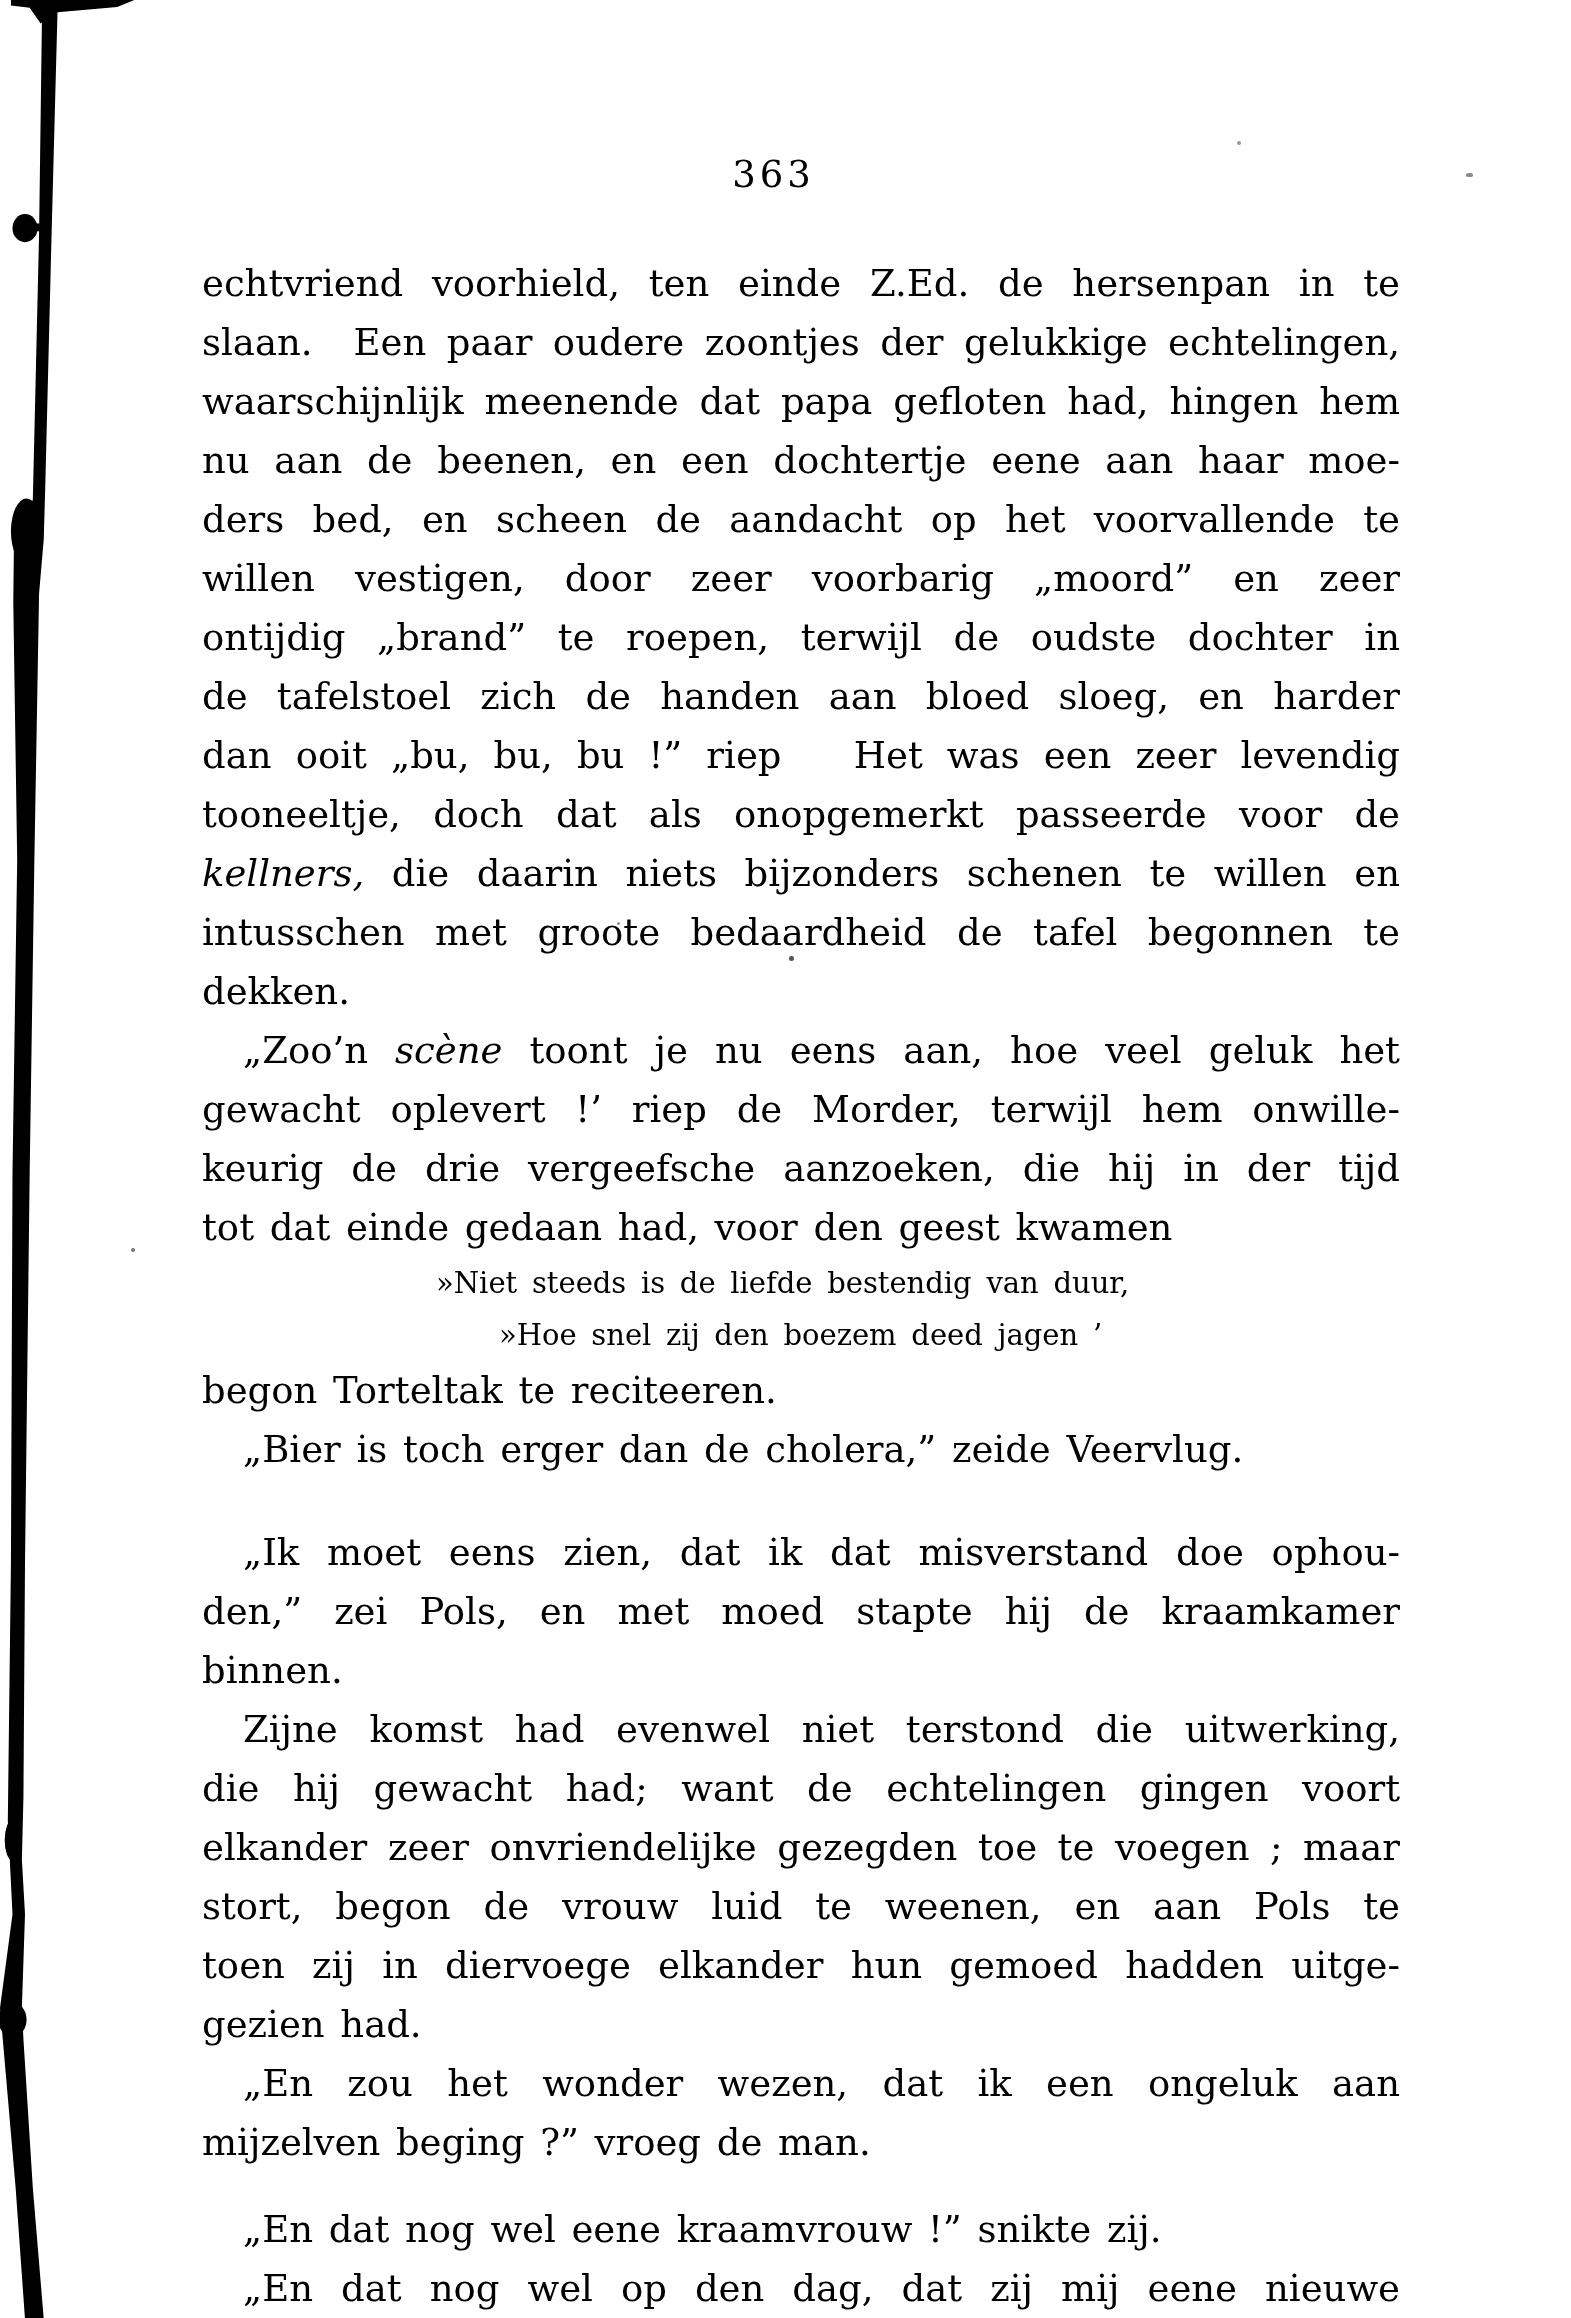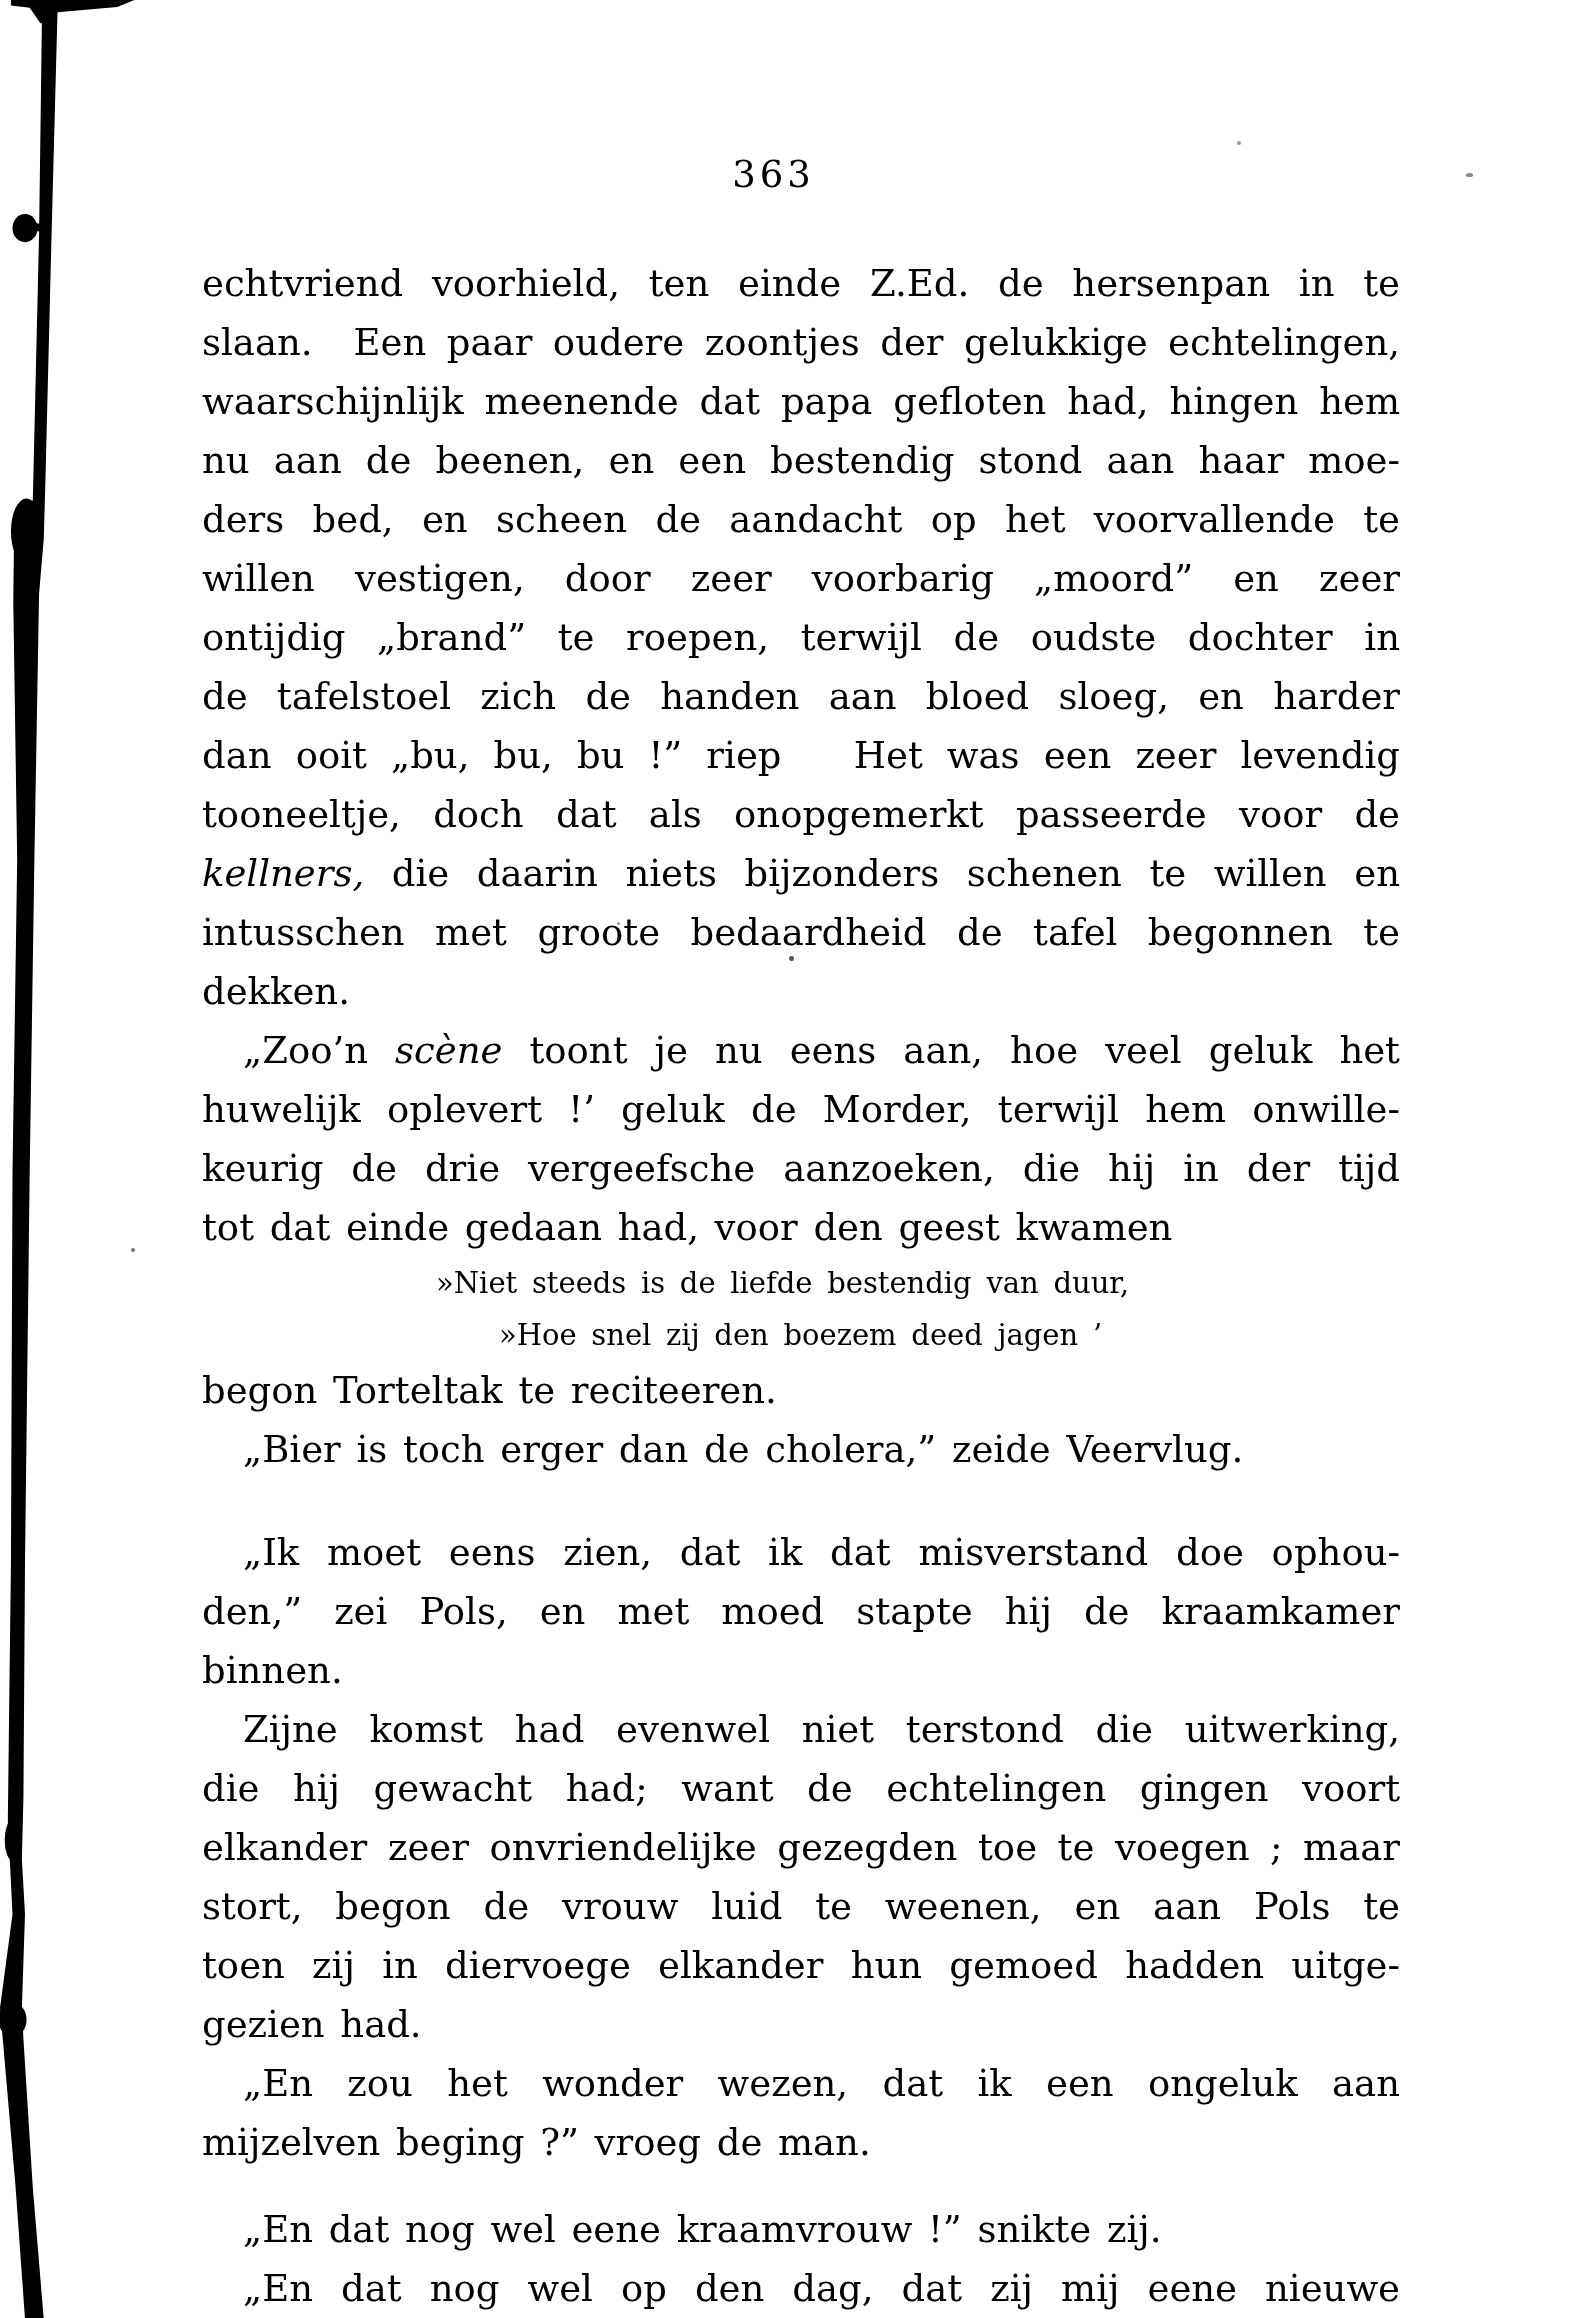--- a/index.html
+++ b/index.html
@@ -76,32 +76,32 @@
   <span class="speck s3"></span>
   <span class="speck s4"></span>
   <span class="speck s5"></span>
 
   <div class="page-number">363</div>
 
   <div class="page-text">
       <div class="line j"><span>echtvriend voorhield, ten einde Z.Ed. de hersenpan in te</span></div>
       <div class="line j"><span>slaan. &nbsp;Een paar oudere zoontjes der gelukkige echtelingen,</span></div>
       <div class="line j"><span>waarschijnlijk meenende dat papa gefloten had, hingen hem</span></div>
-      <div class="line j"><span>nu aan de beenen, en een bestendig stond aan haar moe-</span></div>
+      <div class="line j"><span>nu aan de beenen, en een dochtertje eene aan haar moe-</span></div>
       <div class="line j"><span>ders bed, en scheen de aandacht op het voorvallende te</span></div>
       <div class="line j"><span>willen vestigen, door zeer voorbarig „moord” en zeer</span></div>
       <div class="line j"><span>ontijdig „brand” te roepen, terwijl de oudste dochter in</span></div>
       <div class="line j"><span>de tafelstoel zich de handen aan bloed sloeg, en harder</span></div>
       <div class="line j"><span>dan ooit „bu, bu, bu !” riep &nbsp;&nbsp;Het was een zeer levendig</span></div>
       <div class="line j"><span>tooneeltje, doch dat als onopgemerkt passeerde voor de</span></div>
       <div class="line j"><span class="it">kellners,</span><span> die daarin niets bijzonders schenen te willen en</span></div>
       <div class="line j"><span>intusschen met groote bedaardheid de tafel begonnen te</span></div>
       <div class="line l"><span>dekken.</span></div>
       <div class="line j" style="padding-left: 41px;"><span>„Zoo’n </span><span class="it">scène</span><span> toont je nu eens aan, hoe veel geluk het</span></div>
-      <div class="line j"><span>huwelijk oplevert !’ geluk de Morder, terwijl hem onwille-</span></div>
+      <div class="line j"><span>gewacht oplevert !’ riep de Morder, terwijl hem onwille-</span></div>
       <div class="line j"><span>keurig de drie vergeefsche aanzoeken, die hij in der tijd</span></div>
       <div class="line l"><span>tot dat einde gedaan had, voor den geest kwamen</span></div>
       <div class="line v" style="padding-left: 234px;"><span>»Niet steeds is de liefde bestendig van duur,</span></div>
       <div class="line v" style="padding-left: 297px;"><span>»Hoe snel zij den boezem deed jagen ’</span></div>
       <div class="line l"><span>begon Torteltak te reciteeren.</span></div>
       <div class="line l" style="padding-left: 41px;"><span>„Bier is toch erger dan de cholera,” zeide Veervlug.</span></div>
       <div class="line j" style="padding-left: 41px; margin-top: 44px;"><span>„Ik moet eens zien, dat ik dat misverstand doe ophou-</span></div>
       <div class="line j"><span>den,” zei Pols, en met moed stapte hij de kraamkamer</span></div>
       <div class="line l"><span>binnen.</span></div>
       <div class="line j" style="padding-left: 41px;"><span>Zijne komst had evenwel niet terstond die uitwerking,</span></div>

